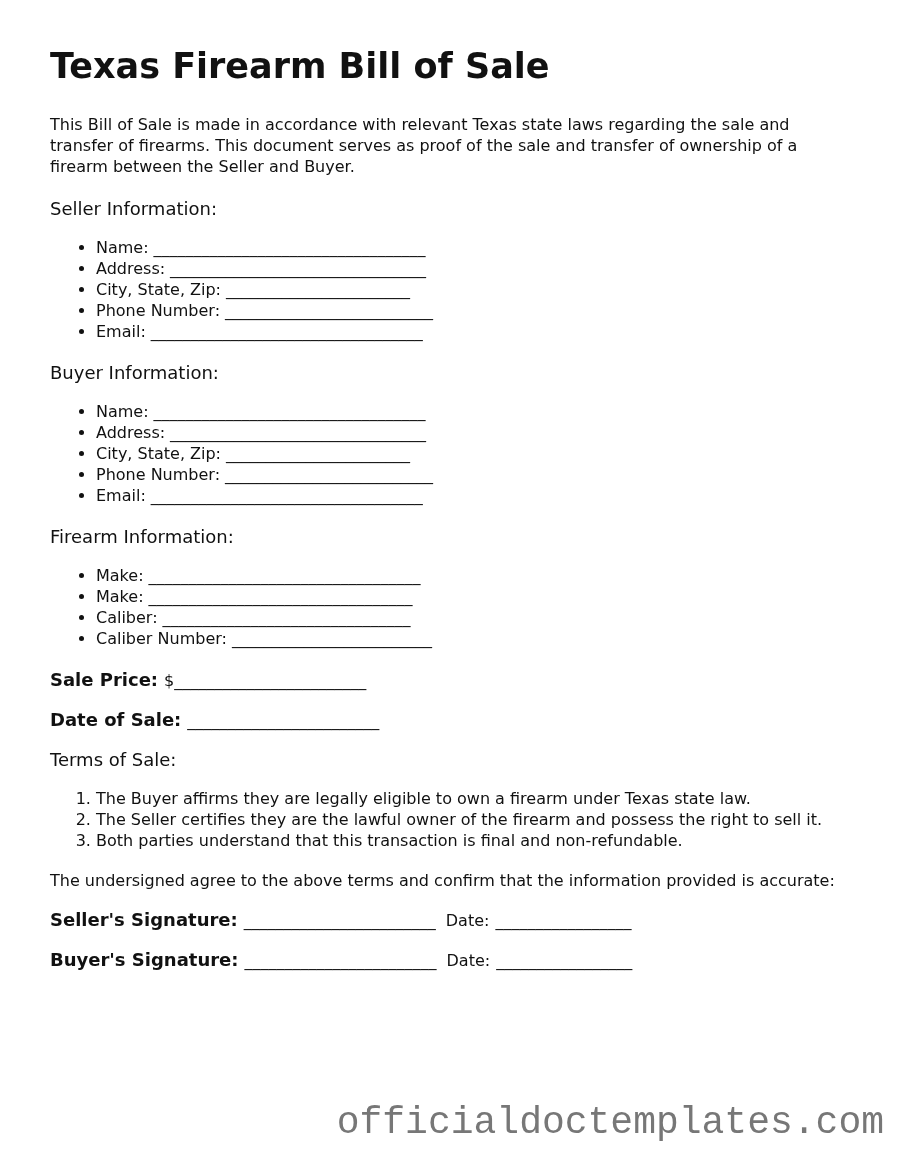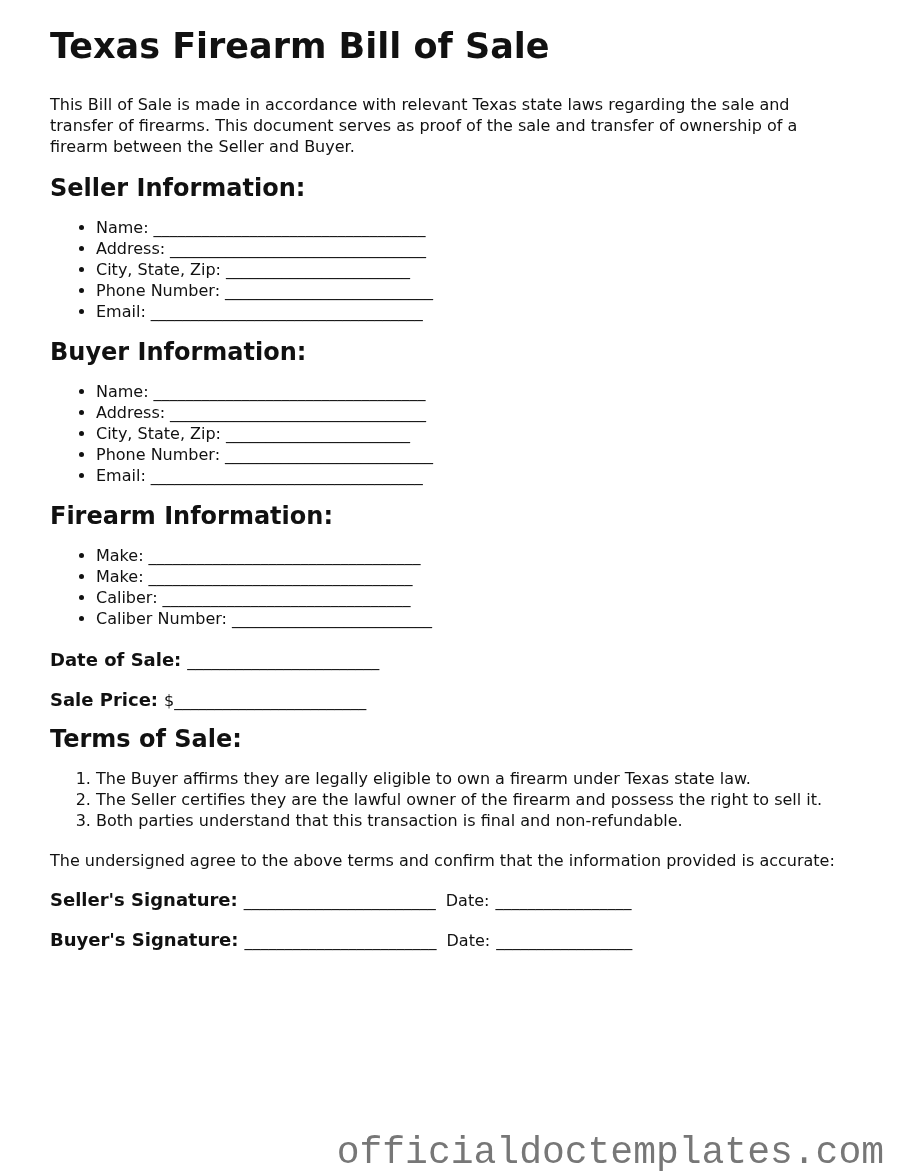--- a/index.html
+++ b/index.html
@@ -5,37 +5,37 @@
   html, body { margin: 0; padding: 0; background: #ffffff; }
   body {
     width: 908px; height: 1175px;
     position: relative;
     overflow: hidden;
     font-family: "DejaVu Sans", "Liberation Sans", sans-serif;
     color: #111111;
     font-size: 16px;
     line-height: 21px;
   }
-  .page { padding: 24px 48px 0 50px; box-sizing: border-box; }
+  .page { padding: 44px 48px 0 50px; box-sizing: border-box; }
 
   h1.doc-title {
     font-size: 35px;
     line-height: 44px;
     font-weight: bold;
     margin: 0 0 26px 0;
     color: #111111;
   }
   p.intro {
     margin: 0 0 20px 0;
     max-width: 800px;
   }
   h2.sec-heading {
-    font-size: 24px;
+    font-size: 18px;
     line-height: 23px;
-    font-weight: bold;
+    font-weight: normal;
     margin: 16px 0 17px 0;
   }
   ul.field-list {
     margin: 0 0 19px 0;
     padding: 0 0 0 46px;
     list-style: disc;
   }
   ul.field-list li { line-height: 21px; }
   .field-line { margin-left: 5px; }
 
@@ -79,21 +79,21 @@
     font-weight: normal;
     font-size: 16px;
   }
   p.sig-row .fill-line.after-label { margin-left: 6px; }
   p.sig-row .date-label { margin-left: 10px; }
   p.sig-row .fill-line.after-date { margin-left: 6px; }
 
   .watermark {
     position: absolute;
     right: 24px;
-    bottom: 0;
+    bottom: 30px;
     font-family: "Liberation Mono", "DejaVu Sans Mono", monospace;
     font-size: 38px;
     line-height: 44px;
     color: #777777;
     white-space: nowrap;
   }
 </style>
 </head>
 <body>
 
@@ -128,23 +128,23 @@
   <section>
     <h2 class="sec-heading">Firearm Information:</h2>
     <ul class="field-list">
       <li><span>Make:</span><span class="field-line">__________________________________</span></li>
       <li><span>Make:</span><span class="field-line">_________________________________</span></li>
       <li><span>Caliber:</span><span class="field-line">_______________________________</span></li>
       <li><span>Caliber Number:</span><span class="field-line">_________________________</span></li>
     </ul>
   </section>
 
+  <p class="inline-row"><span>Sale Price:</span><span class="currency">$</span><span class="fill-line">________________________</span></p>
+
   <p class="inline-row"><span>Date of Sale:</span><span class="fill-line gap">________________________</span></p>
-
-  <p class="inline-row"><span>Sale Price:</span><span class="currency">$</span><span class="fill-line">________________________</span></p>
 
   <section>
     <h2 class="sec-heading">Terms of Sale:</h2>
     <ol class="terms-list">
       <li>The Buyer affirms they are legally eligible to own a firearm under Texas state law.</li>
       <li>The Seller certifies they are the lawful owner of the firearm and possess the right to sell it.</li>
       <li>Both parties understand that this transaction is final and non-refundable.</li>
     </ol>
   </section>
 

